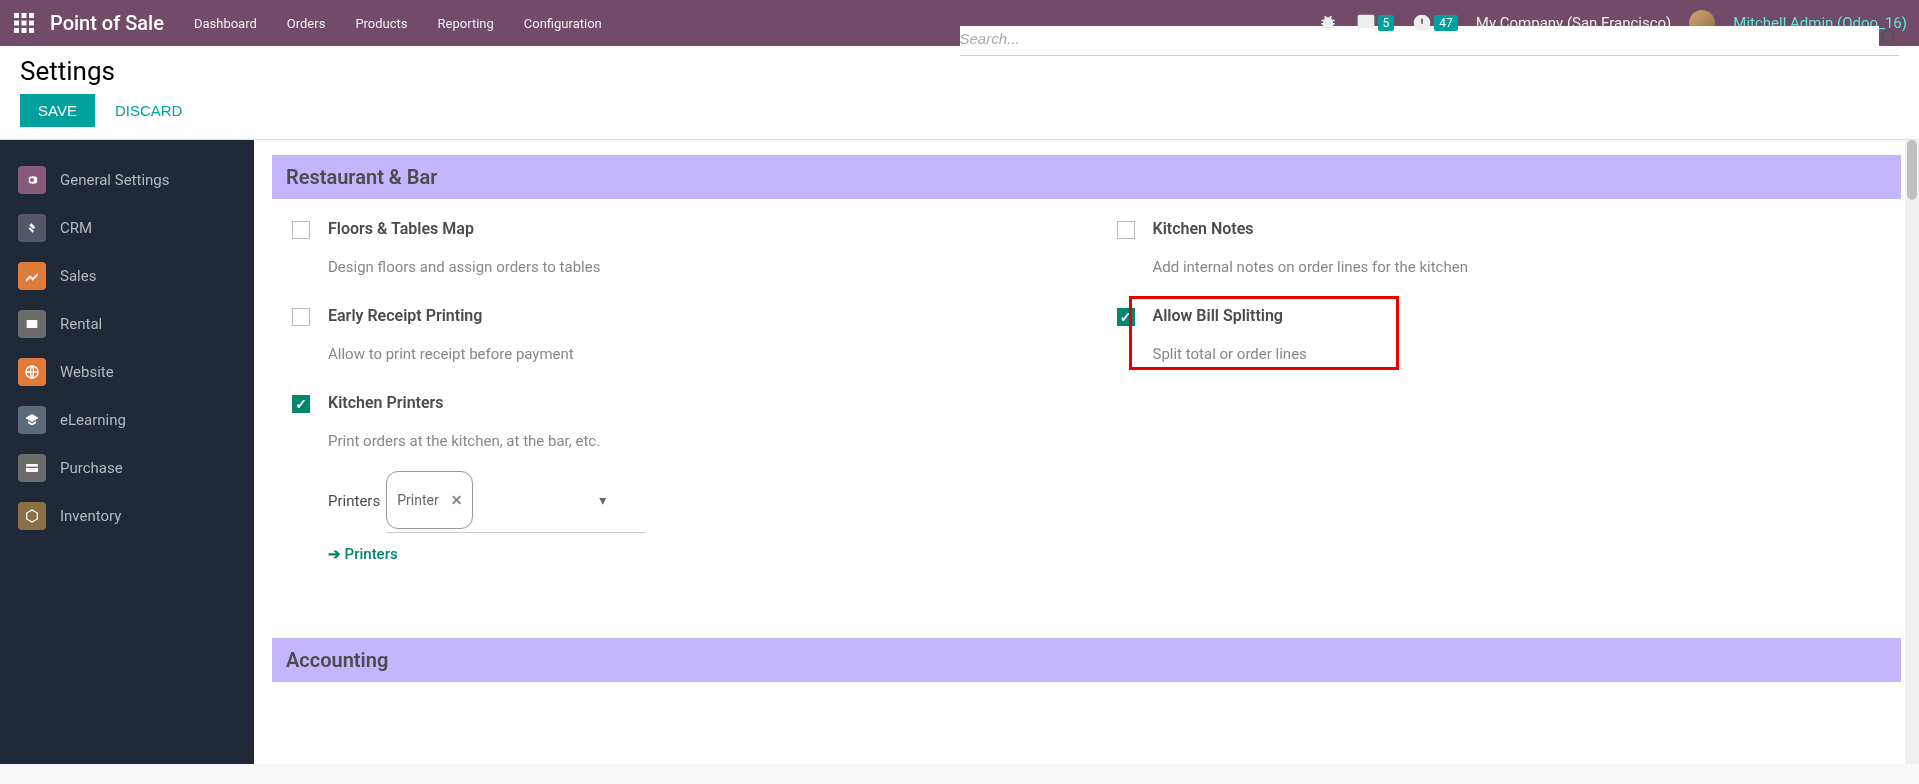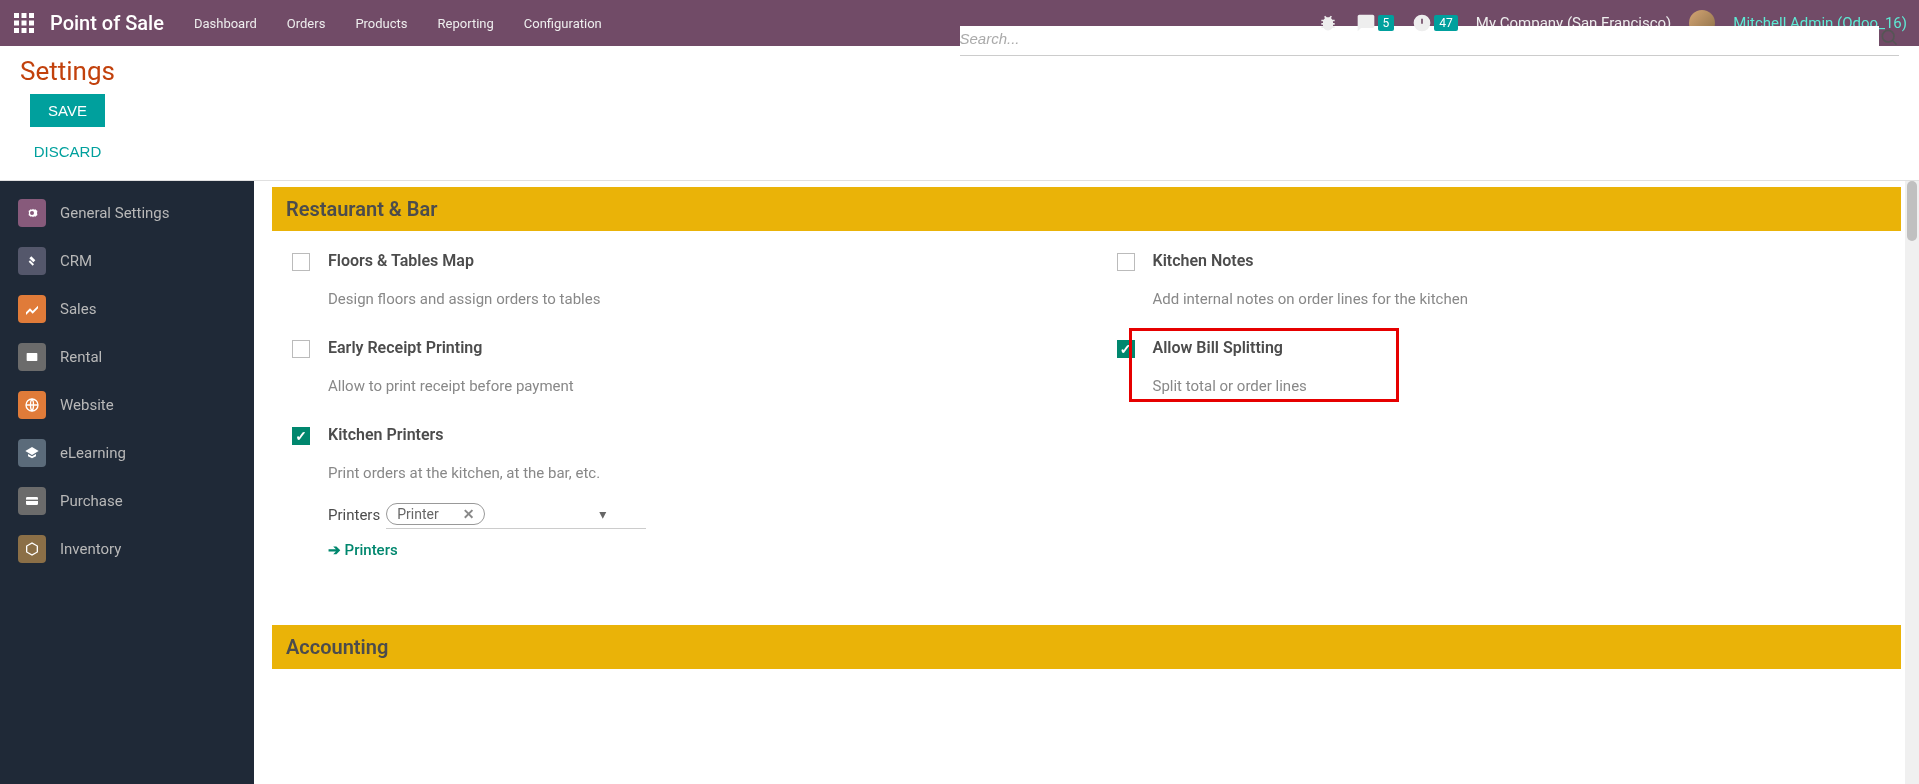--- a/index.html
+++ b/index.html
@@ -15,58 +15,58 @@
 .nav-right { margin-left: auto; display: flex; align-items: center; gap: 18px; }
 .nav-icon-wrap { position: relative; display: flex; align-items: center; cursor: pointer; }
 .nav-icon-wrap svg { fill: #eee; width: 20px; height: 20px; }
 .badge { background: #00A09D; color: #fff; font-size: 12px; padding: 1px 5px; border-radius: 2px; margin-left: 2px; }
 .company-name { color: #eee; font-size: 15px; }
 .avatar { width: 26px; height: 26px; border-radius: 50%; background: linear-gradient(135deg, #d4a574, #8b6f47); display: inline-block; }
 .user-name { color: #5eead4; font-size: 15px; }
 
 
 .control-panel { background: #fff; padding: 10px 20px 0 20px; border-bottom: 1px solid #e0e0e0; }
-.cp-title { font-size: 26px; color: #c2410c; margin-bottom: 8px; }
+.cp-title { font-size: 26px; color: #000000; margin-bottom: 8px; }
 .cp-row { display: flex; align-items: flex-start; }
-.cp-buttons { display: flex; gap: 8px; align-items: center; padding-bottom: 12px; flex-direction: column; }
+.cp-buttons { display: flex; gap: 8px; align-items: center; padding-bottom: 12px; }
 .btn-primary { background: #00A09D; color: #fff; border: none; padding: 8px 18px; font-size: 15px; font-weight: 500; cursor: pointer; }
 .btn-secondary { background: transparent; color: #00A09D; border: none; padding: 8px 12px; font-size: 15px; font-weight: 500; cursor: pointer; }
 .cp-search { margin-left: auto; flex: 0 0 50%; display: flex; align-items: center; border-bottom: 1px solid #ccc; padding-bottom: 4px; margin-top: -30px; }
 .cp-search input { flex: 1; border: none; outline: none; font-size: 15px; padding: 4px 0; color: #666; }
 .cp-search input::placeholder { color: #aaa; font-style: italic; }
 .search-icon { color: #666; }
 
 
 .main { display: flex; height: calc(100vh - 160px); }
-.sidebar { width: 254px; background: #1f2937; padding-top: 8px; overflow-y: auto; }
+.sidebar { width: 254px; background: #1f2937; padding-top: 16px; overflow-y: auto; }
 .sidebar-item { display: flex; align-items: center; padding: 10px 18px; color: #b8b8b8; cursor: pointer; gap: 14px; font-size: 15px; }
 .sb-icon { width: 28px; height: 28px; border-radius: 4px; display: flex; align-items: center; justify-content: center; flex-shrink: 0; }
 .sb-icon svg { width: 16px; height: 16px; fill: #fff; }
 
 .content { flex: 1; overflow-y: auto; background: #fff; position: relative; }
 .content-inner { padding: 0 18px 40px 18px; }
 .scrollbar { position: absolute; right: 0; top: 0; width: 14px; height: 100%; background: #f0f0f0; }
 .scrollbar-thumb { position: absolute; right: 2px; top: 0; width: 10px; height: 60px; background: #c0c0c0; border-radius: 5px; }
 
-.section-header { background: #eab308; color: #4c4c4c; font-size: 20px; font-weight: 600; padding: 10px 14px; margin-top: 6px; }
+.section-header { background: #c4b5fd; color: #4c4c4c; font-size: 20px; font-weight: 600; padding: 10px 14px; margin-top: 15px; }
 .settings-rows { padding: 20px 20px 30px 20px; }
 .settings-row { display: flex; gap: 60px; margin-bottom: 30px; }
 .setting-col { flex: 1; display: flex; gap: 18px; align-items: flex-start; }
 .setting-col.highlighted { position: relative; }
 .highlight-box { position: absolute; top: -10px; left: 12px; width: 270px; height: 74px; border: 3px solid #e60000; pointer-events: none; }
 
 .checkbox { width: 18px; height: 18px; border: 1px solid #bbb; background: #fff; cursor: pointer; flex-shrink: 0; display: flex; align-items: center; justify-content: center; margin-top: 2px; }
 .checkbox.checked { background: #00876e; border-color: #00876e; }
 .checkbox.checked::after { content: "✓"; color: #fff; font-size: 14px; font-weight: bold; }
 .setting-body { flex: 1; }
 .setting-title { font-size: 16px; font-weight: 600; color: #4c4c4c; margin-bottom: 4px; }
 .setting-desc { font-size: 15px; color: #888; margin-top: 20px; }
 .setting-field-row { display: flex; align-items: center; margin-top: 18px; gap: 6px; }
 .field-label { font-size: 15px; color: #4c4c4c; }
-.tag-pill { border: 1px solid #999; border-radius: 12px; padding: 2px 10px; font-size: 14px; color: #666; display: inline-flex; align-items: center; gap: 24px; text-align: right; }
+.tag-pill { border: 1px solid #999; border-radius: 12px; padding: 20px 10px; font-size: 14px; color: #666; display: inline-flex; align-items: center; gap: 12px; text-align: right; }
 .tag-x { color: #888; cursor: pointer; font-weight: bold; }
 .dropdown-caret { margin-left: auto; margin-right: 40px; color: #666; cursor: pointer; }
 .tag-field { display: flex; align-items: center; border-bottom: 1px solid #ccc; padding: 3px 0; width: 260px; }
 .link-row { margin-top: 12px; display: flex; align-items: center; gap: 4px; color: #00876e; font-weight: 500; font-size: 15px; cursor: pointer; }
 .link-arrow { font-weight: bold; }
 </style>
 </head>
 <body>
 
 <div class="navbar">

